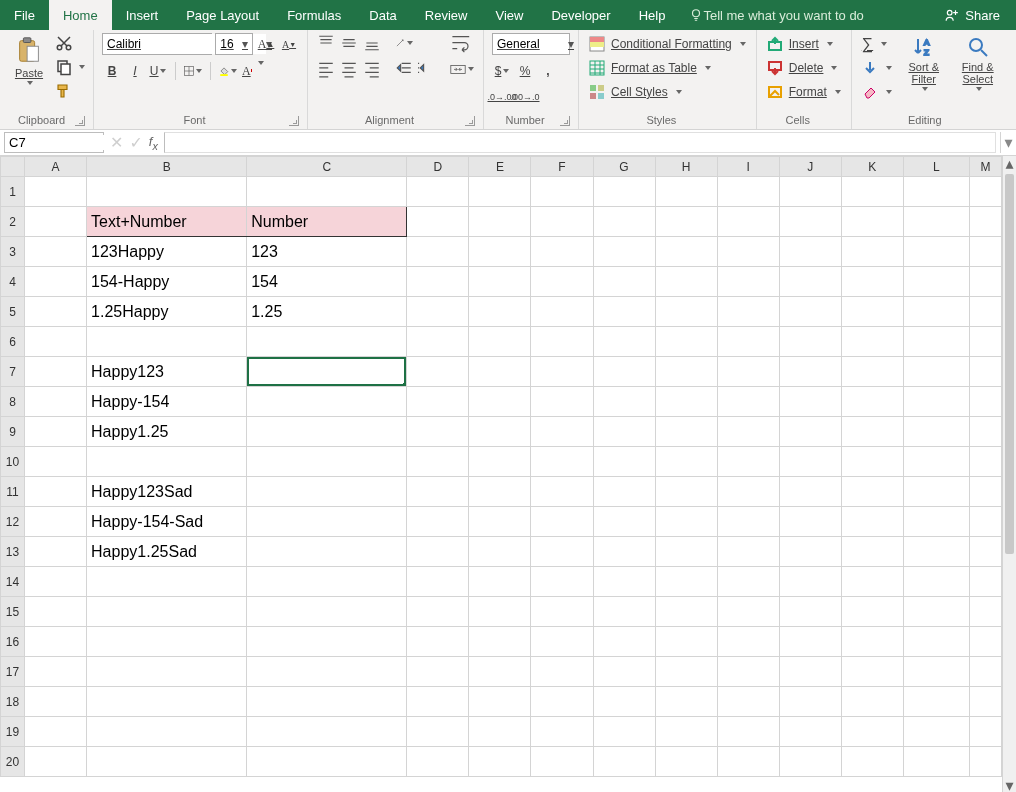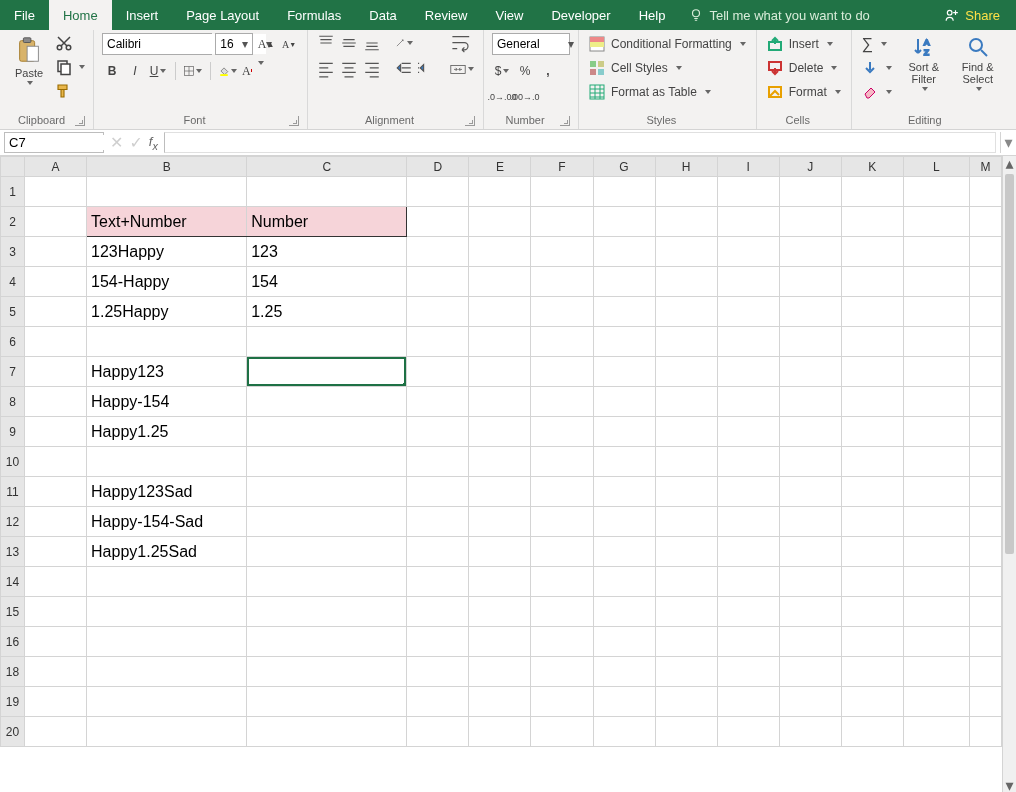--- a/index.html
+++ b/index.html
@@ -5,34 +5,34 @@
   * { box-sizing: border-box; margin: 0; padding: 0; font-family: "Segoe UI", Arial, sans-serif; }
   html, body { width: 1016px; height: 792px; overflow: hidden; background: #fff; }
   
   .tabs {
     height: 30px; background: #217346; display: flex; align-items: stretch;
     color: #fff; font-size: 13px; position: relative;
   }
   .tabs .tab { padding: 0 14px; display: flex; align-items: center; cursor: default; }
   .tabs .tab.active { background: #f3f2f1; color: #217346; }
   .tabs .spacer { flex: 1; }
-  .tabs .bulb { display:flex; align-items:center; gap:6px; padding:0 10px; color:#d8ecd9; }
-  .tabs .share { display:flex; align-items:center; gap:6px; padding:0 16px; color:#fde047; }
+  .tabs .bulb { display:flex; align-items:center; padding:0 10px; color:#d8ecd9; }
+  .tabs .share { display:flex; align-items:center; gap:6px; padding:0 16px; color:#ffffff; }
   .tabs svg { width:14px; height:14px; }
   
   .ribbon {
     height: 100px; background: #f3f2f1; border-bottom: 1px solid #d4d4d4;
     display: flex; align-items: stretch; font-size: 12px; color: #444;
     user-select: none;
   }
   .group {
     border-right: 1px solid #d9d9d9; display: flex; flex-direction: column;
     padding: 3px 8px 2px 8px;
   }
-  .group-body { flex: 1; display: flex; align-items: flex-start; gap: 6px; }
+  .group-body { flex: 1; display: flex; align-items: flex-start; gap: 6px; text-decoration: underline; }
   .group-label { text-align: center; font-size: 11px; color: #6a6a6a; position:relative; padding: 0 16px 1px 4px; }
   .dlaunch { position:absolute; right:0; bottom:1px; width:10px; height:10px; border:1px solid #9a9a9a; border-left:none; border-top:none; }
   .dlaunch::after{ content:""; position:absolute; right:1px; bottom:1px; width:3px; height:3px; border-right:1px solid #9a9a9a; border-bottom:1px solid #9a9a9a; }
   .vcol { display:flex; flex-direction:column; gap:4px; }
   .btn-row { display:flex; gap:3px; align-items:center; }
   .small-btn { width:20px; height:20px; display:flex; align-items:center; justify-content:center; border:1px solid transparent; }
   .dd-caret { width:0;height:0;border-left:3px solid transparent;border-right:3px solid transparent;border-top:4px solid #666; margin-left:2px; }
   .sel { display:flex; align-items:center; border:1px solid #ababab; background:#fff; height:22px; }
   .sel input { border:none; outline:none; height:20px; font-size:12px; padding:0 4px; }
   .sel .caret { width:14px; text-align:center; color:#555;}
@@ -317,35 +317,35 @@
         <div class="menuitem">
           <svg viewBox="0 0 16 16">
               <rect x="1" y="1" width="14" height="14" fill="#fff" stroke="#888"></rect>
               <rect x="1" y="1" width="14" height="5" fill="#e88"></rect>
               <rect x="1" y="6" width="14" height="5" fill="#ee8"></rect>
             </svg>
           <span>Conditional Formatting</span>
             <span class="dd-caret"></span>
         </div>
         <div class="menuitem">
+          <svg viewBox="0 0 16 16" fill="none" stroke="#2a7"> 
+              <rect x="1" y="1" width="14" height="14"></rect>
+              <path d="M1 5h14M1 9h14M1 13h14M6 1v14M11 1v14"></path>
+            </svg>
+          <span>Format as Table</span>
+            <span class="dd-caret"></span>
+        </div>
+        <div class="menuitem">
           <svg viewBox="0 0 16 16">
               <rect x="1" y="1" width="6" height="6" fill="#8c8"></rect>
               <rect x="9" y="1" width="6" height="6" fill="#cc8"></rect>
               <rect x="1" y="9" width="6" height="6" fill="#c88"></rect>
               <rect x="9" y="9" width="6" height="6" fill="#8cc"></rect>
             </svg>
           <span>Cell Styles</span>
-            <span class="dd-caret"></span>
-        </div>
-        <div class="menuitem">
-          <svg viewBox="0 0 16 16" fill="none" stroke="#2a7"> 
-              <rect x="1" y="1" width="14" height="14"></rect>
-              <path d="M1 5h14M1 9h14M1 13h14M6 1v14M11 1v14"></path>
-            </svg>
-          <span>Format as Table</span>
             <span class="dd-caret"></span>
         </div>
       </div>
     </div>
     <div class="group-label"><span>Styles</span></div>
   </div>
 
   <div class="group">
     <div class="group-body">
       <div class="vcol" style="gap:2px;">
@@ -723,20 +723,36 @@
           <td></td>
           <td></td>
           <td></td>
           <td></td>
           <td></td>
           <td></td>
           <td></td>
           <td></td>
         </tr>
         <tr>
+          <th class="rh">17</th>
+          <td></td>
+          <td></td>
+          <td></td>
+          <td></td>
+          <td></td>
+          <td></td>
+          <td></td>
+          <td></td>
+          <td></td>
+          <td></td>
+          <td></td>
+          <td></td>
+          <td></td>
+        </tr>
+        <tr>
           <th class="rh">18</th>
           <td></td>
           <td></td>
           <td></td>
           <td></td>
           <td></td>
           <td></td>
           <td></td>
           <td></td>
           <td></td>

